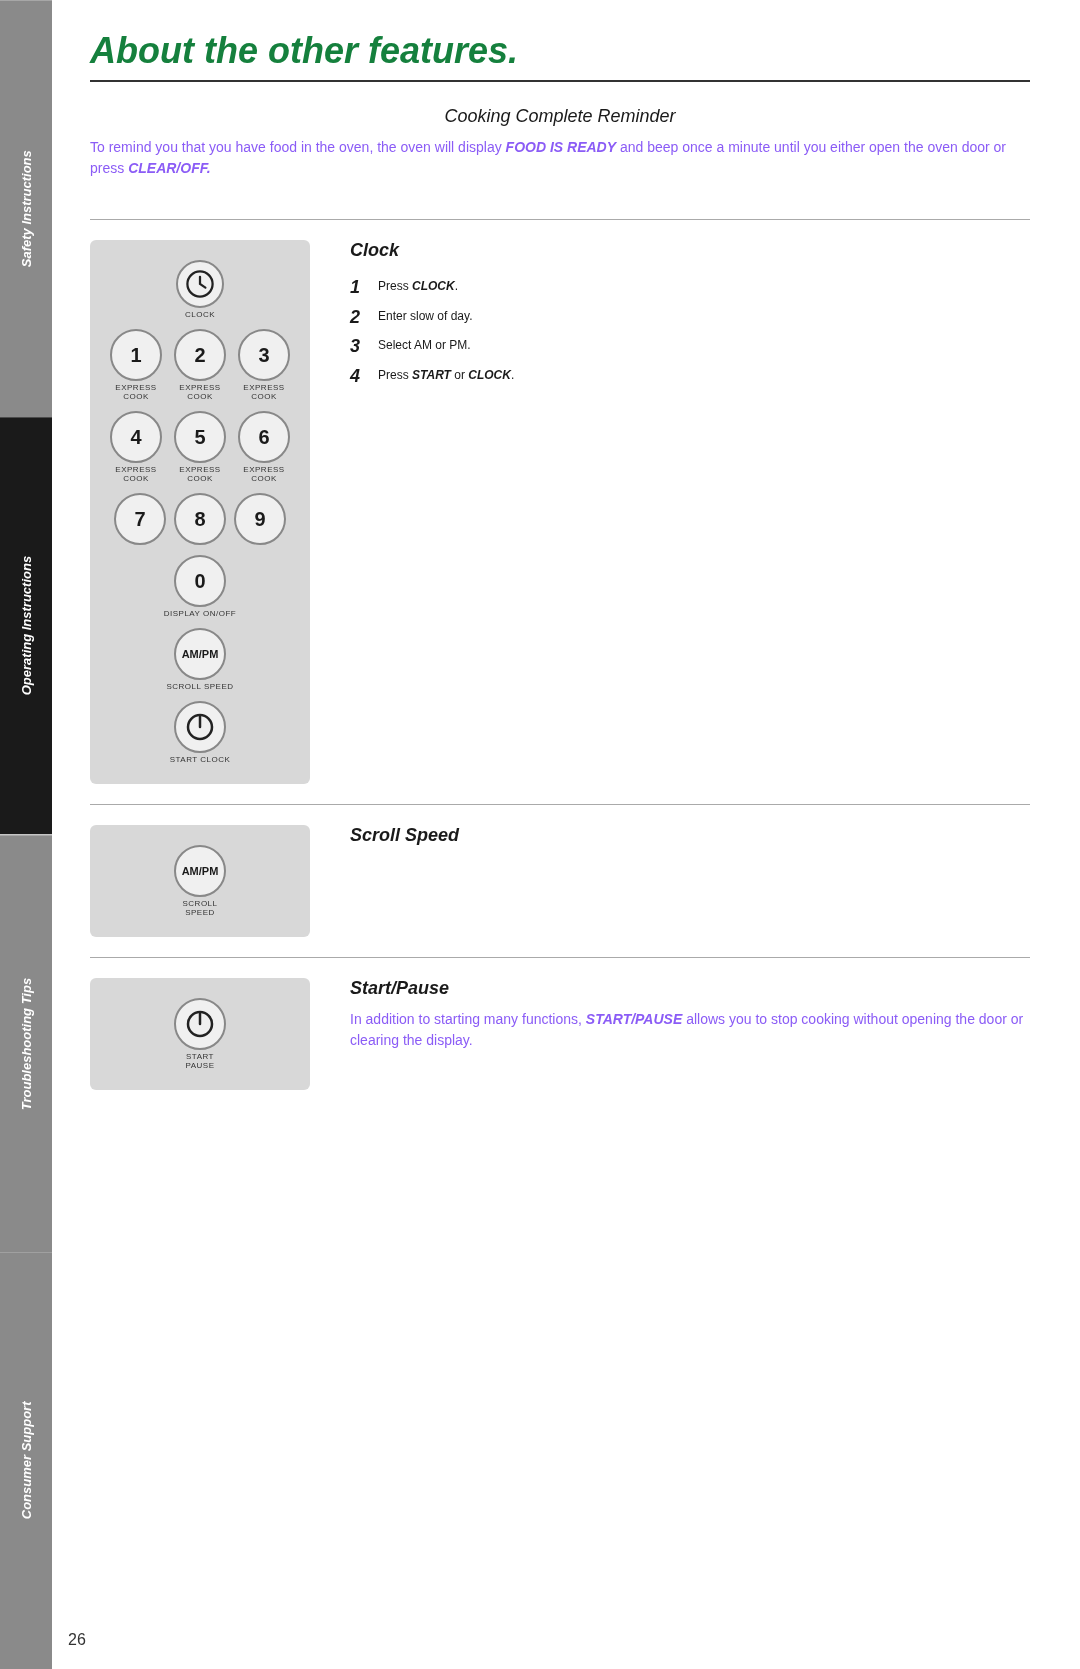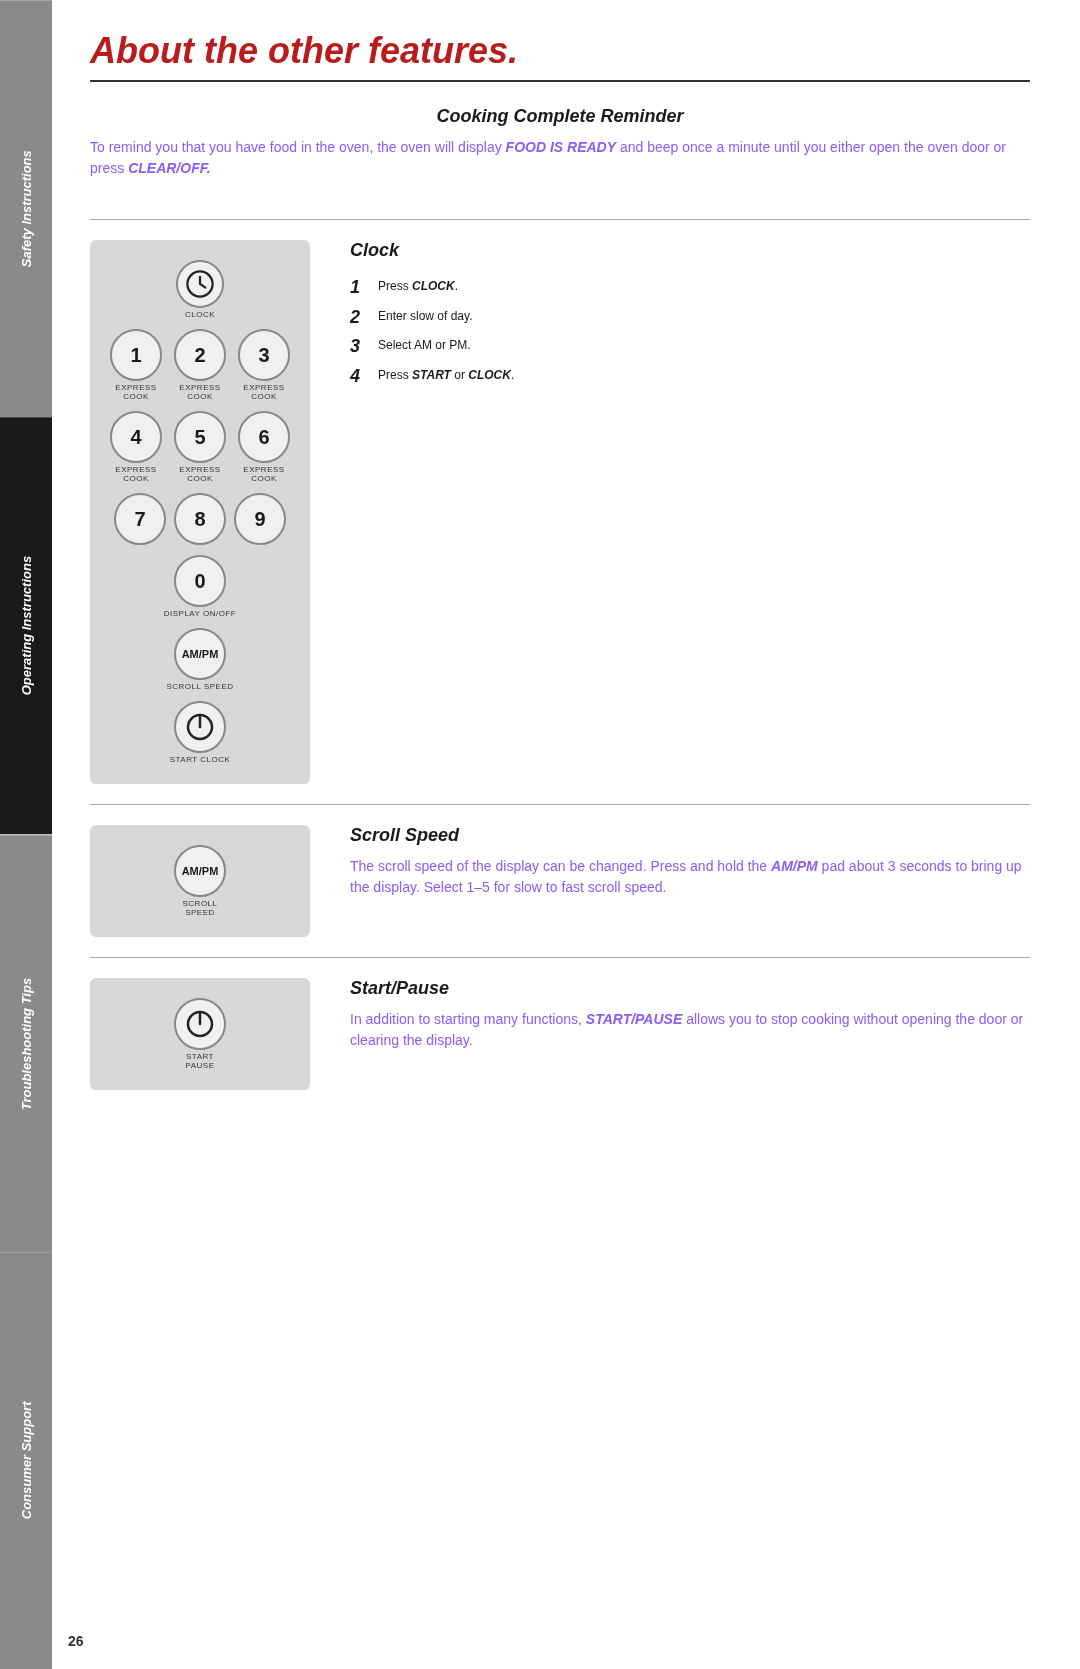--- a/index.html
+++ b/index.html
@@ -60,35 +60,35 @@
     .main-content {
       margin-left: 60px;
       padding: 30px 50px 40px 30px;
     }
 
     
     .page-title {
       font-size: 36px;
       font-style: italic;
       font-weight: bold;
-      color: #b91c1c;
+      color: #15803d;
       margin-bottom: 8px;
     }
 
     .title-divider {
       height: 2px;
       background: #333;
       margin-bottom: 24px;
     }
 
     
     .section-heading {
       font-size: 18px;
       font-style: italic;
-      font-weight: bold;
+      font-weight: normal;
       color: #1a1a1a;
       margin-bottom: 10px;
       text-align: center;
     }
 
     .section-text {
       font-size: 14px;
       color: #8b5cf6;
       line-height: 1.5;
       margin-bottom: 20px;
@@ -281,23 +281,22 @@
 
     .section-right .section-heading {
       text-align: left;
     }
 
     
     .page-number {
       position: absolute;
       bottom: 20px;
       left: 68px;
-      font-size: 14px;
+      font-size: 16px;
       color: #333;
-      font-weight: bold;
     }
 
     
     .cooking-complete-section {
       display: flex;
       flex-direction: column;
       margin-bottom: 4px;
     }
   </style>
 </head>
@@ -448,23 +447,20 @@
       <div class="key-btn ampm-key">
         <div class="key-circle small-text">AM/PM</div>
         <div class="key-label">SCROLL<br>SPEED</div>
       </div>
     </div>
 
     <div class="section-right">
       <h2 class="section-heading">
         <em><strong>Scroll Speed</strong></em>
       </h2>
-      <p class="section-text">
-        <span>The scroll speed of the display can be changed. Press and hold the </span><strong><em>AM/PM</em></strong><span> pad about 3 seconds to bring up the display. Select 1–5 for slow to fast scroll speed.</span>
-      </p>
     </div>
   </div>
 
   <div class="section-divider"></div>
 
   <div class="startpause-section">
 
     <div class="startpause-panel">
       <div class="key-btn">
         <div class="key-circle">

